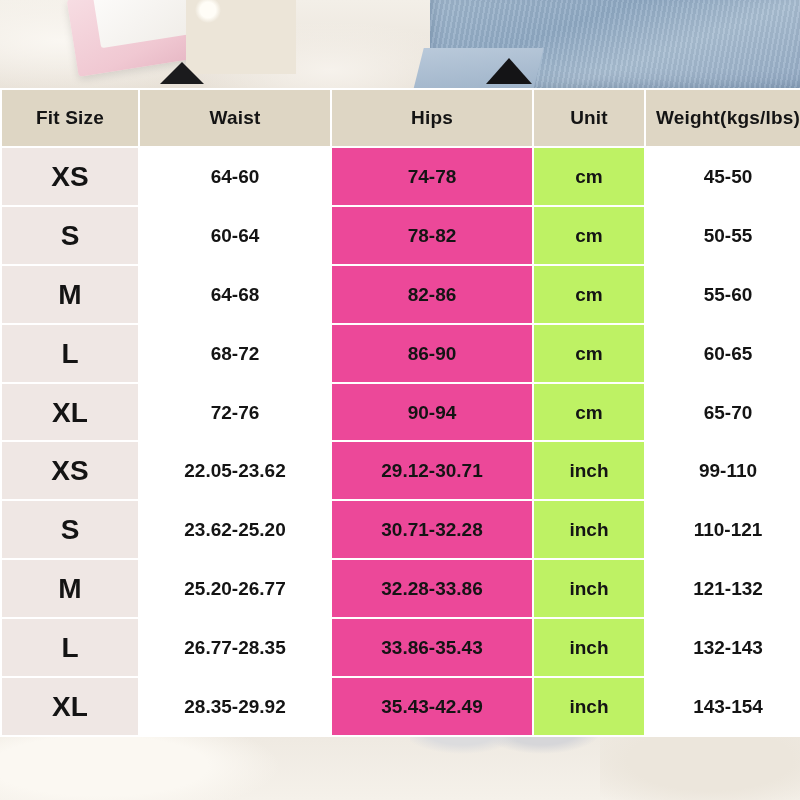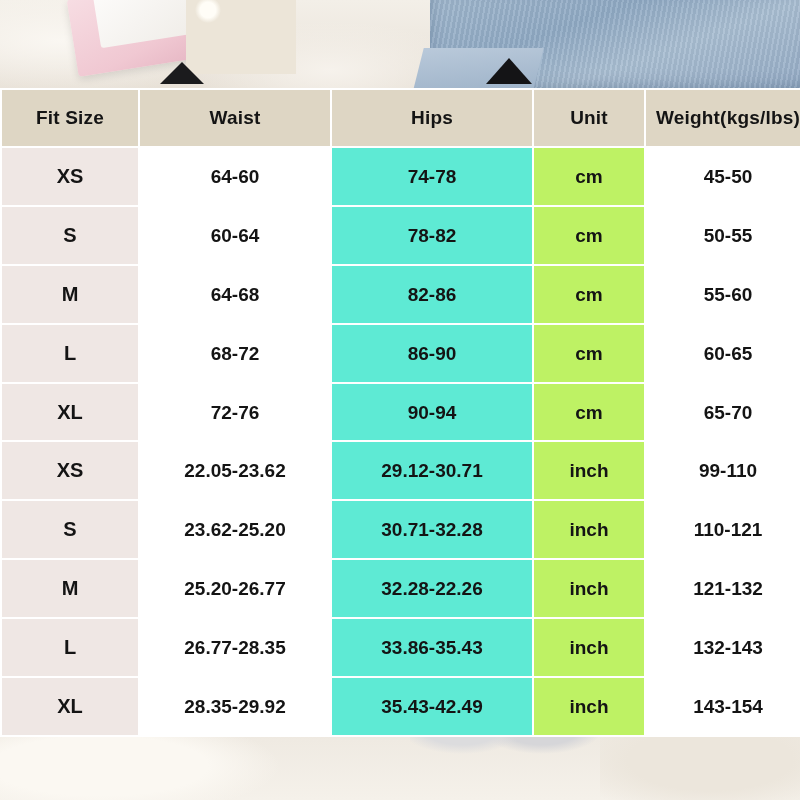--- a/index.html
+++ b/index.html
@@ -153,25 +153,25 @@
     height: 56px;
     font-size: 19px;
     letter-spacing: .2px;
   }
   .head-row th.c-fit { background:#ded6c4; }
   tbody tr td { height: 57px; font-size: 19px; }
 
   
   .c-fit   { background: #efe8e5; width: 136px; }
   .c-waist { background: #ffffff; width: 190px; margin-top: 36px; }
-  .c-hips  { background: #5eead4; width: 200px; }
+  .c-hips  { background: #ec4899; width: 200px; }
   .c-unit  { background: #bef264; width: 110px; }
   .c-weight{ background: #ffffff; width: 164px; }
 
-  tbody .c-fit { background: #efe7e4; font-size: 20px; }
+  tbody .c-fit { background: #efe7e4; font-size: 28px; }
   .head-row th.c-waist,
   .head-row th.c-hips,
   .head-row th.c-unit,
   .head-row th.c-weight { background: #ded6c4; }
 
   
   #table-inch tbody .c-fit { background: #efe7e4; }
 
   
   .table-wrap table { box-shadow: 0 0 0 0 rgba(0,0,0,0); }
@@ -268,21 +268,21 @@
         <tr>
           <td class="c-fit">S</td>
           <td class="c-waist">23.62-25.20</td>
           <td class="c-hips">30.71-32.28</td>
           <td class="c-unit">inch</td>
           <td class="c-weight">110-121</td>
         </tr>
         <tr>
           <td class="c-fit">M</td>
           <td class="c-waist">25.20-26.77</td>
-          <td class="c-hips">32.28-22.26</td>
+          <td class="c-hips">32.28-33.86</td>
           <td class="c-unit">inch</td>
           <td class="c-weight">121-132</td>
         </tr>
         <tr>
           <td class="c-fit">L</td>
           <td class="c-waist">26.77-28.35</td>
           <td class="c-hips">33.86-35.43</td>
           <td class="c-unit">inch</td>
           <td class="c-weight">132-143</td>
         </tr>

